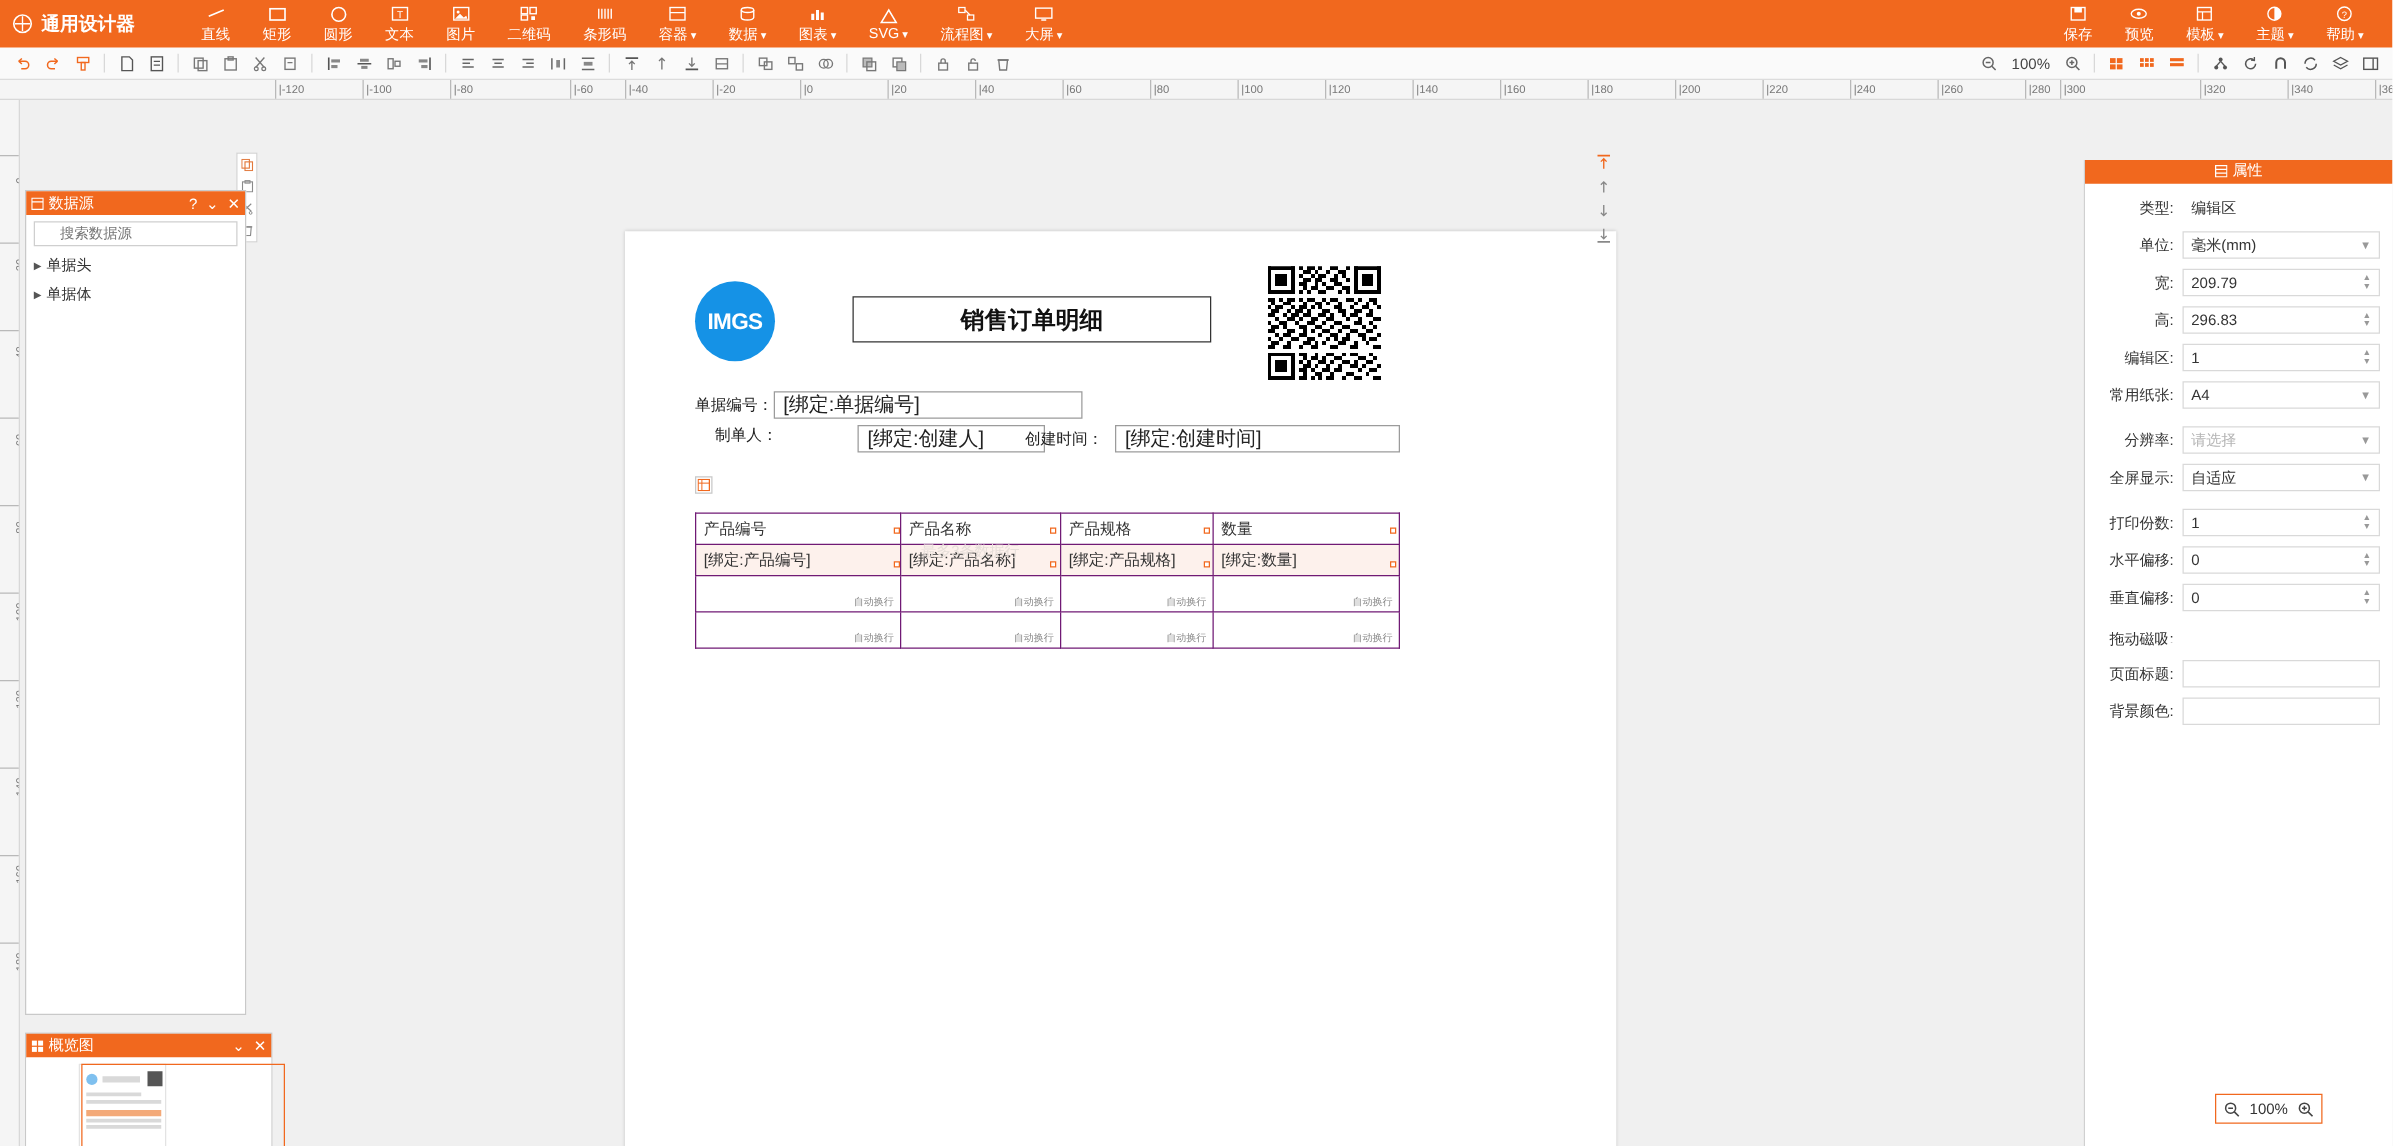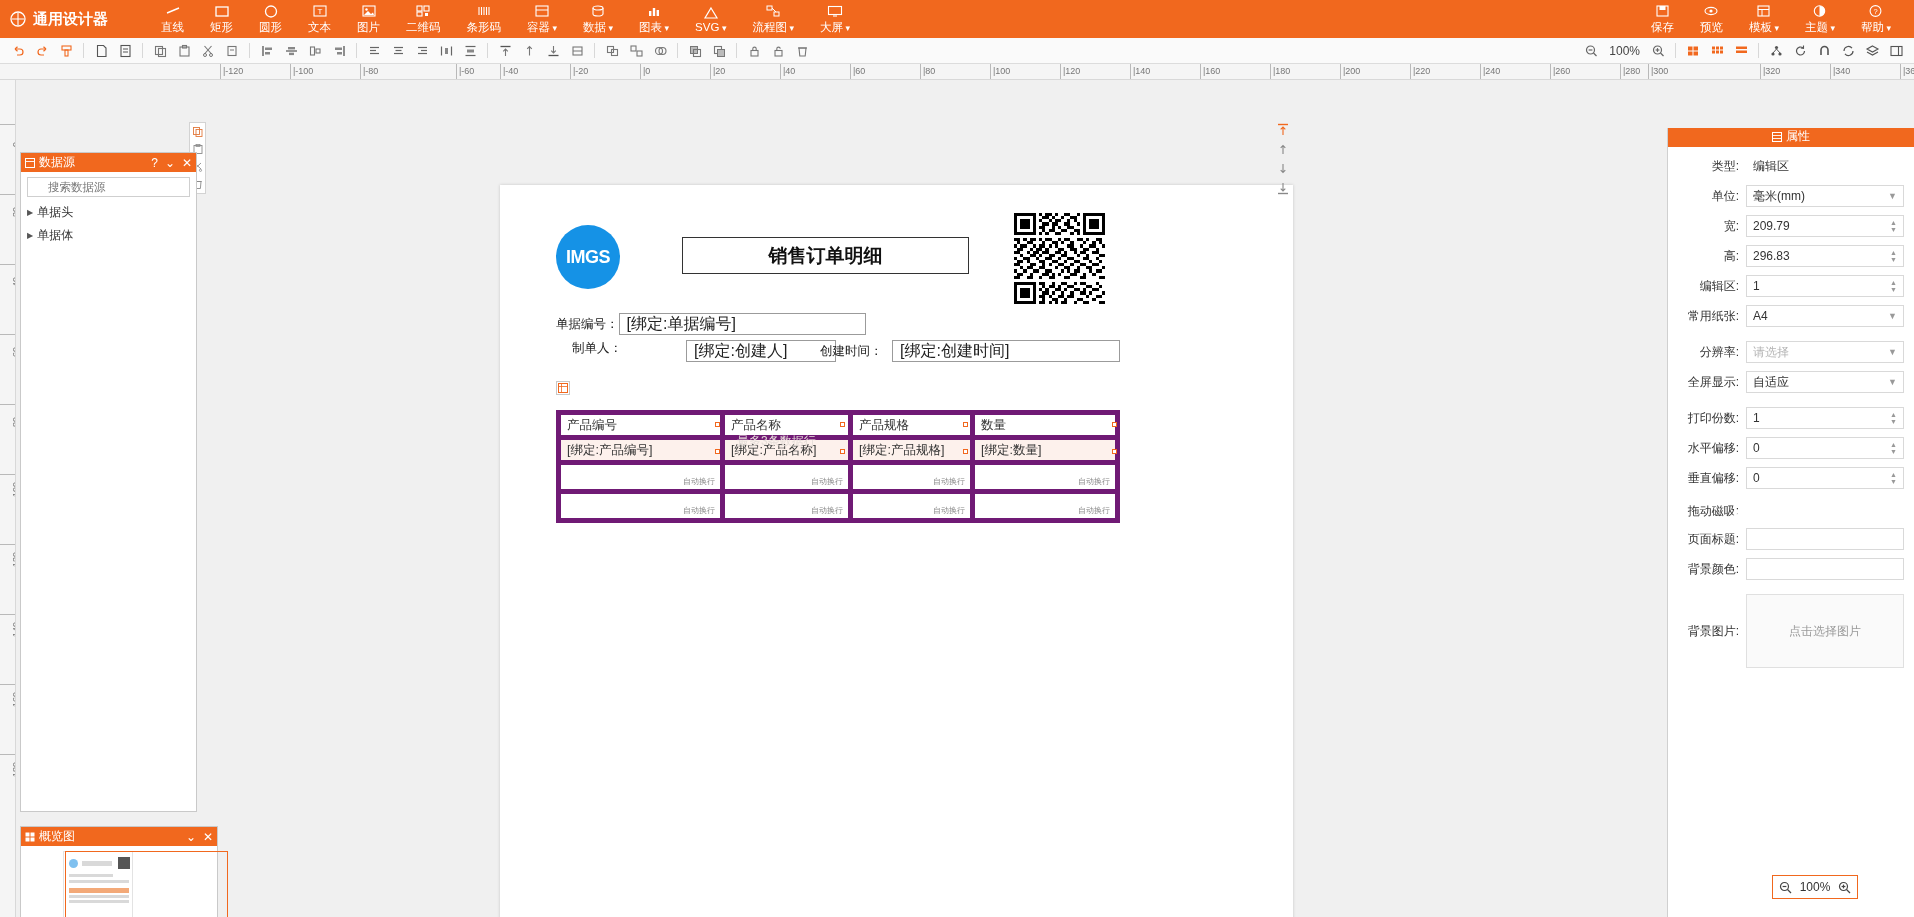--- a/index.html
+++ b/index.html
@@ -176,21 +176,21 @@
   }
   .title-box {
     position: absolute; left: 182px; top: 52px; width: 287px; height: 37px;
     border: 1px solid #333; display: flex; align-items: center; justify-content: center;
     font-size: 19px; font-weight: bold; color: #111;
   }
   .qr { position: absolute; left: 514px; top: 28px; width: 91px; height: 91px; }
   .field-row { position: absolute; font-size: 12.5px; color: #222; }
   .fbox { border: 1px solid #9b9b9b; height: 22px; display: flex; align-items: center; padding-left: 7px; color: #222; font-size: 16px; }
   .tbl { position: absolute; left: 56px; top: 225px; width: 564px; border-collapse: collapse; }
-  .tbl td { border: 5px solid #701a75; height: 25px; padding: 0 6px; font-size: 12.5px; }
+  .tbl td { border: 1px solid #701a75; height: 25px; padding: 0 6px; font-size: 12.5px; }
   .tbl .hdr td { font-weight: normal; }
   .tbl .bindrow td { background: #fdf1ec; }
   .auto-cell { position: relative; }
   .auto-lbl { position: absolute; right: 5px; bottom: 2px; font-size: 8px; color: #8a8a8a; }
   .watermark {
     position: absolute; left: 237px; top: 248px; font-size: 12px; color: #e6ded9;
   }
   .handle-dot { position: absolute; width: 5px; height: 5px; background: #fff; border: 1px solid #f1681e; }
 
   .mini-toolbar {
@@ -1325,22 +1325,16 @@
         </span>
       </div>
 
       <div class="prow">
         <span class="plabel">背景颜色:</span>
         <span class="pfield">
           <span></span>
         </span>
       </div>
 
-      <div class="prow" style="margin-top:14px; align-items:center;">
-        <span class="plabel">背景图片:</span>
-        <span class="img-drop">
-          <span>点击选择图片</span>
-        </span>
-      </div>
 
     </div>
   </div>
 </div>
 
 </body></html>

